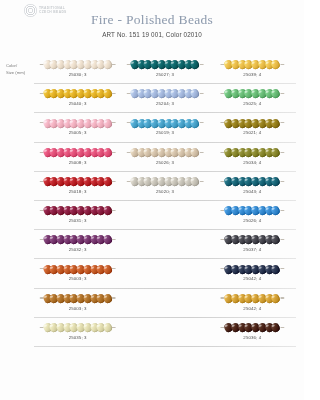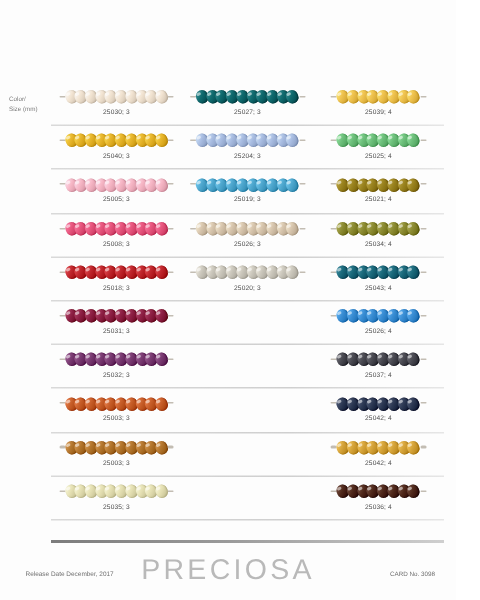--- a/index.html
+++ b/index.html
@@ -60,20 +60,31 @@
   .brand{position:absolute;left:0;right:0;top:10px;text-align:center;
     font-size:19px;letter-spacing:2.2px;color:#b9b9b9;font-weight:300;}
   .release{position:absolute;left:17px;top:20px;font-size:4.3px;color:#6f6f6f;}
   .cardno{position:absolute;right:14px;top:20px;font-size:4.2px;color:#6f6f6f;}
 </style>
 </head>
 <body>
 
 <div class="page">
 
+  <div class="header">
+    <div class="logo">
+      <div class="logo-mark"></div>
+      <div class="logo-txt">
+        <span>TRADITIONAL</span>
+        <span>CZECH BEADS</span>
+      </div>
+    </div>
+    <div class="title">Fire - Polished Beads</div>
+    <div class="subtitle">ART No. 151 19 001, Color 02010</div>
+  </div>
 
   <div class="side-label">
     <div>Color/</div>
     <div>Size (mm)</div>
   </div>
 
   <div class="grid" id="grid">
       <div class="row">
         <div class="cells">
           <div class="cell">
@@ -569,20 +580,14 @@
                 <div class="bead" style="background: linear-gradient(135deg, rgb(129, 90, 76) 0%, rgb(81, 42, 28) 45%, rgb(39, 0, 0) 100%); box-shadow: rgb(21, 0, 0) -0.5px -0.5px 1px inset;"></div>
               </div>
               <div class="tip"></div>
             </div>
             <div class="code">25036; 4</div>
           </div>
         </div>
       </div>
     </div>
 
-  <div class="footer">
-    <div class="footer-rule"></div>
-    <div class="release">Release Date December, 2017</div>
-    <div class="brand">PRECIOSA</div>
-    <div class="cardno">CARD No. 3098</div>
-  </div>
 
 </div>
 
 </body></html>

